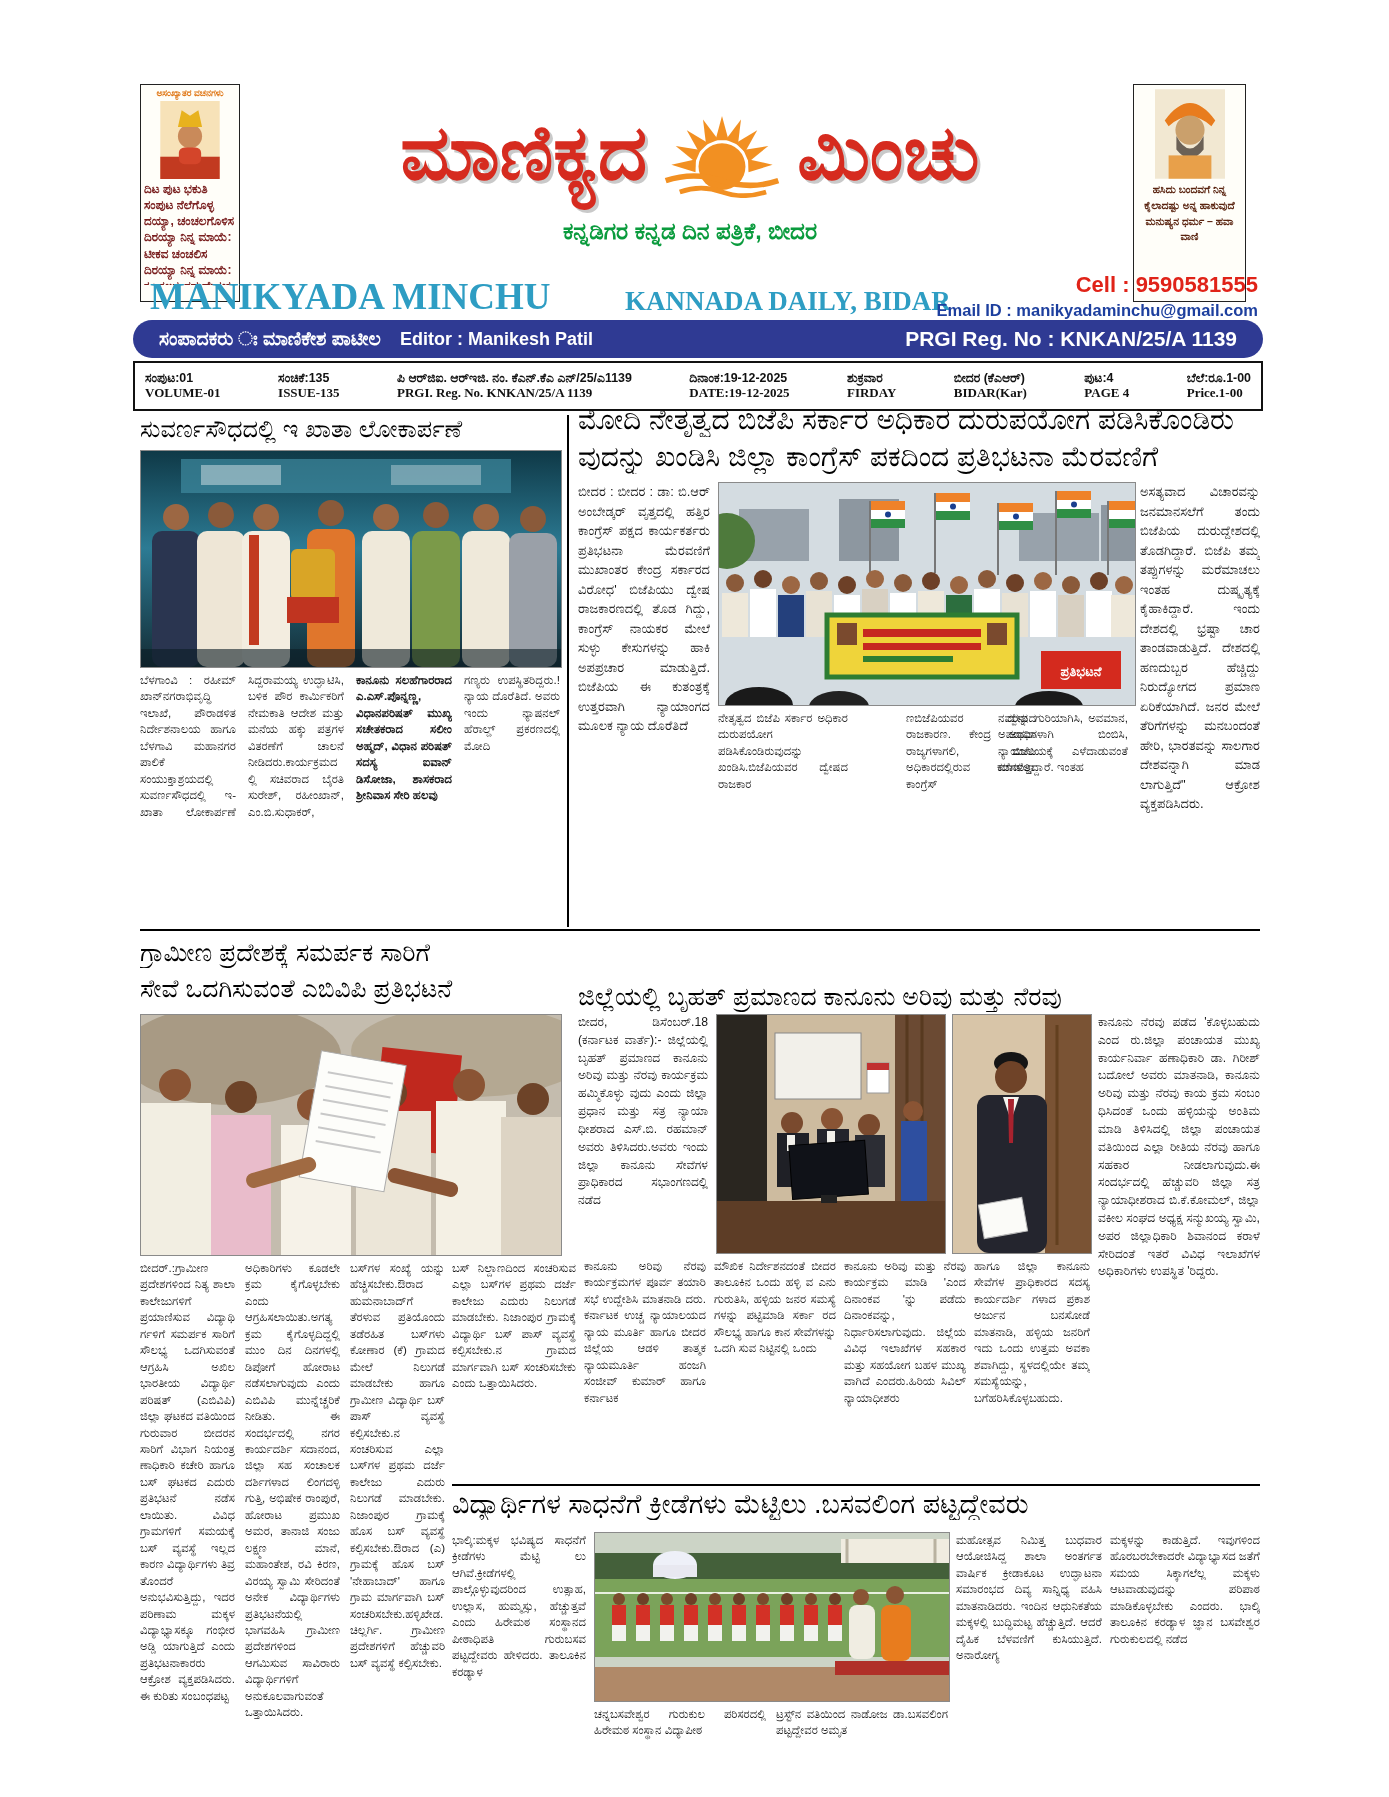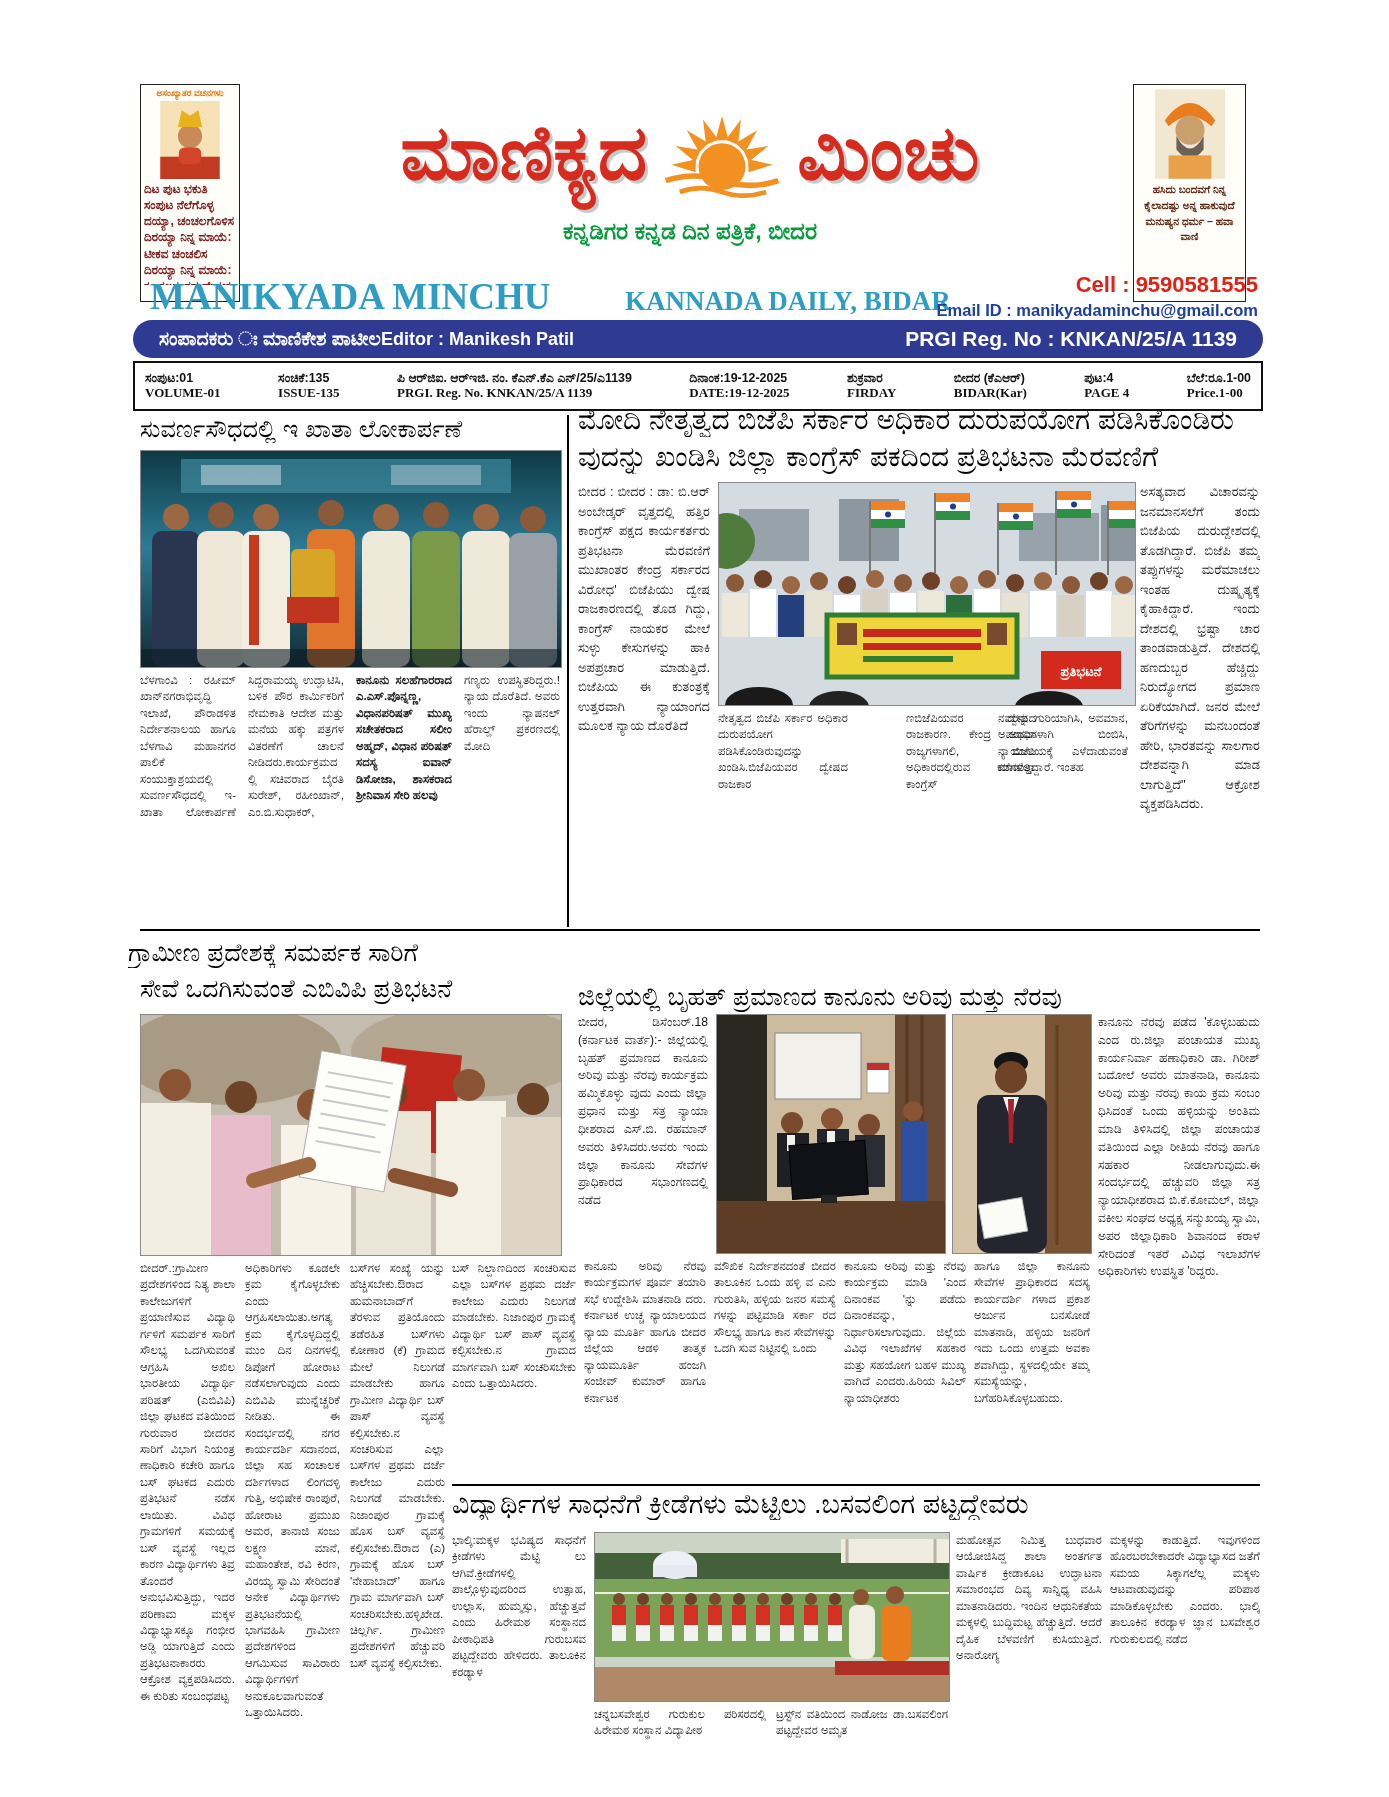--- a/index.html
+++ b/index.html
@@ -71,21 +71,21 @@
   </div>
 
   <div class="abs" style="left:150px;top:278px;width:1108px;height:42px;">
     <span style="position:absolute;left:0;bottom:2px;font-family:'Liberation Serif','DejaVu Serif',serif;font-weight:700;font-size:37px;color:#2e9dc3;">MANIKYADA MINCHU</span>
     <span style="position:absolute;left:475px;bottom:3px;font-family:'Liberation Serif','DejaVu Serif',serif;font-weight:700;font-size:27px;color:#2e9dc3;">KANNADA DAILY, BIDAR</span>
     <span style="position:absolute;right:0;top:-6px;font-size:22px;font-weight:800;color:#e02318;">Cell : 9590581555</span>
     <span style="position:absolute;right:0;bottom:0;font-size:16.5px;font-weight:800;color:#1d3f9e;">Email ID : manikyadaminchu@gmail.com</span>
   </div>
 
   <div class="abs" style="left:133px;top:320px;width:1130px;height:38px;background:#2f3a93;border-radius:19px;display:flex;align-items:center;justify-content:space-between;padding:0 26px;box-sizing:border-box;color:#fff;">
-    <span style="display:flex;gap:0;align-items:baseline;">
+    <span style="display:flex;gap:19px;align-items:baseline;">
       <span style="font-size:19px;font-weight:800;">ಸಂಪಾದಕರು ಃ ಮಾಣಿಕೇಶ ಪಾಟೀಲ</span>
       <span style="font-size:18px;font-weight:700;">Editor : Manikesh Patil</span>
     </span>
     <span style="font-size:21px;font-weight:800;">PRGI Reg. No : KNKAN/25/A 1139</span>
   </div>
 
   <div class="abs" style="left:133px;top:361px;width:1130px;height:50px;border:2.5px solid #111;box-sizing:border-box;display:flex;align-items:center;justify-content:space-between;padding:2px 10px;">
     <div class="infoitem">
         <div class="kn">ಸಂಪುಟ:01</div>
         <div class="en">VOLUME-01</div>
@@ -247,21 +247,21 @@
       <ellipse cx="330" cy="224" rx="34" ry="16" fill="#1a1a1a"></ellipse>
     </svg>
   </div>
   <div class="abs col" style="left:718px;top:710px;width:130px;height:118px;">ನೇತೃತ್ವದ ಬಿಜೆಪಿ ಸರ್ಕಾರ ಅಧಿಕಾರ ದುರುಪಯೋಗ ಪಡಿಸಿಕೊಂಡಿರುವುದನ್ನು ಖಂಡಿಸಿ.ಬಿಜೆಪಿಯವರ ದ್ವೇಷದ ರಾಜಕಾರ</div>
   <div class="abs col" style="left:858px;top:710px;width:130px;height:118px;margin-left:48px;">ಣಬಿಜೆಪಿಯವರ ದ್ವೇಷದ ರಾಜಕಾರಣ. ಕೇಂದ್ರ ಅಥವಾ ರಾಜ್ಯಗಳಾಗಲಿ, ಬಿಜೆಪಿ ಅಧಿಕಾರದಲ್ಲಿರುವ ಕಡೆಗಳೆಲ್ಲಾ ಕಾಂಗ್ರೆಸ್</div>
   <div class="abs col" style="left:998px;top:710px;width:130px;height:118px;">ನವರನ್ನು ಗುರಿಯಾಗಿಸಿ, ಅವಮಾನ, ಅಪರಾಧಿಗಳಾಗಿ ಬಿಂಬಿಸಿ, ನ್ಯಾಯಾಲಯಕ್ಕೆ ಎಳೆದಾಡುವಂತೆ ಮಾಡುತ್ತಿದ್ದಾರೆ. ಇಂತಹ</div>
   <div class="abs col col-lg" style="left:1140px;top:482px;width:120px;height:348px;">ಅಸತ್ಯವಾದ ವಿಚಾರವನ್ನು ಜನಮಾನಸಲೆಗೆ ತಂದು ಬಿಜೆಪಿಯ ದುರುದ್ದೇಶದಲ್ಲಿ ತೊಡಗಿದ್ದಾರೆ. ಬಿಜೆಪಿ ತಮ್ಮ ತಪ್ಪುಗಳನ್ನು ಮರೆಮಾಚಲು ಇಂತಹ ದುಷ್ಕೃತ್ಯಕ್ಕೆ ಕೈಹಾಕಿದ್ದಾರೆ. ಇಂದು ದೇಶದಲ್ಲಿ ಭ್ರಷ್ಟಾ ಚಾರ ತಾಂಡವಾಡುತ್ತಿದೆ. ದೇಶದಲ್ಲಿ ಹಣದುಬ್ಬರ ಹೆಚ್ಚಿದ್ದು ನಿರುದ್ಯೋಗದ ಪ್ರಮಾಣ ಏರಿಕೆಯಾಗಿದೆ. ಜನರ ಮೇಲೆ ತೆರಿಗೆಗಳನ್ನು ಮನಬಂದಂತೆ ಹೇರಿ, ಭಾರತವನ್ನು ಸಾಲಗಾರ ದೇಶವನ್ನಾಗಿ ಮಾಡ ಲಾಗುತ್ತಿದೆ" ಆಕ್ರೋಶ ವ್ಯಕ್ತಪಡಿಸಿದರು.</div>
 
   <div class="hrule" style="left:140px;top:929px;width:1120px;"></div>
 
-  <div class="abs headline" style="left:128px;top:938px;width:420px;font-size:25px;">ಗ್ರಾಮೀಣ ಪ್ರದೇಶಕ್ಕೆ ಸಮರ್ಪಕ ಸಾರಿಗೆ</div>
+  <div class="abs headline" style="left:140px;top:938px;width:420px;font-size:25px;">ಗ್ರಾಮೀಣ ಪ್ರದೇಶಕ್ಕೆ ಸಮರ್ಪಕ ಸಾರಿಗೆ</div>
   <div class="abs headline" style="left:140px;top:974px;width:420px;font-size:25px;">ಸೇವೆ ಒದಗಿಸುವಂತೆ ಎಬಿವಿಪಿ ಪ್ರತಿಭಟನೆ</div>
   <div class="photo" style="left:140px;top:1014px;width:420px;height:240px;">
     <svg viewBox="0 0 420 240" width="420" height="240">
       <rect width="420" height="240" fill="#c4bcae"></rect>
       <ellipse cx="90" cy="40" rx="110" ry="50" fill="#a89a84"></ellipse>
       <ellipse cx="330" cy="36" rx="120" ry="46" fill="#b4a892"></ellipse>
       <rect x="236" y="36" width="80" height="100" fill="#c0281e" transform="rotate(6 276 86)"></rect>
       <circle cx="34" cy="70" r="16" fill="#8a5434"></circle>
         <rect x="0" y="88" width="70" height="152" fill="#f2eee2"></rect>
       <circle cx="100" cy="82" r="16" fill="#6d4328"></circle>

